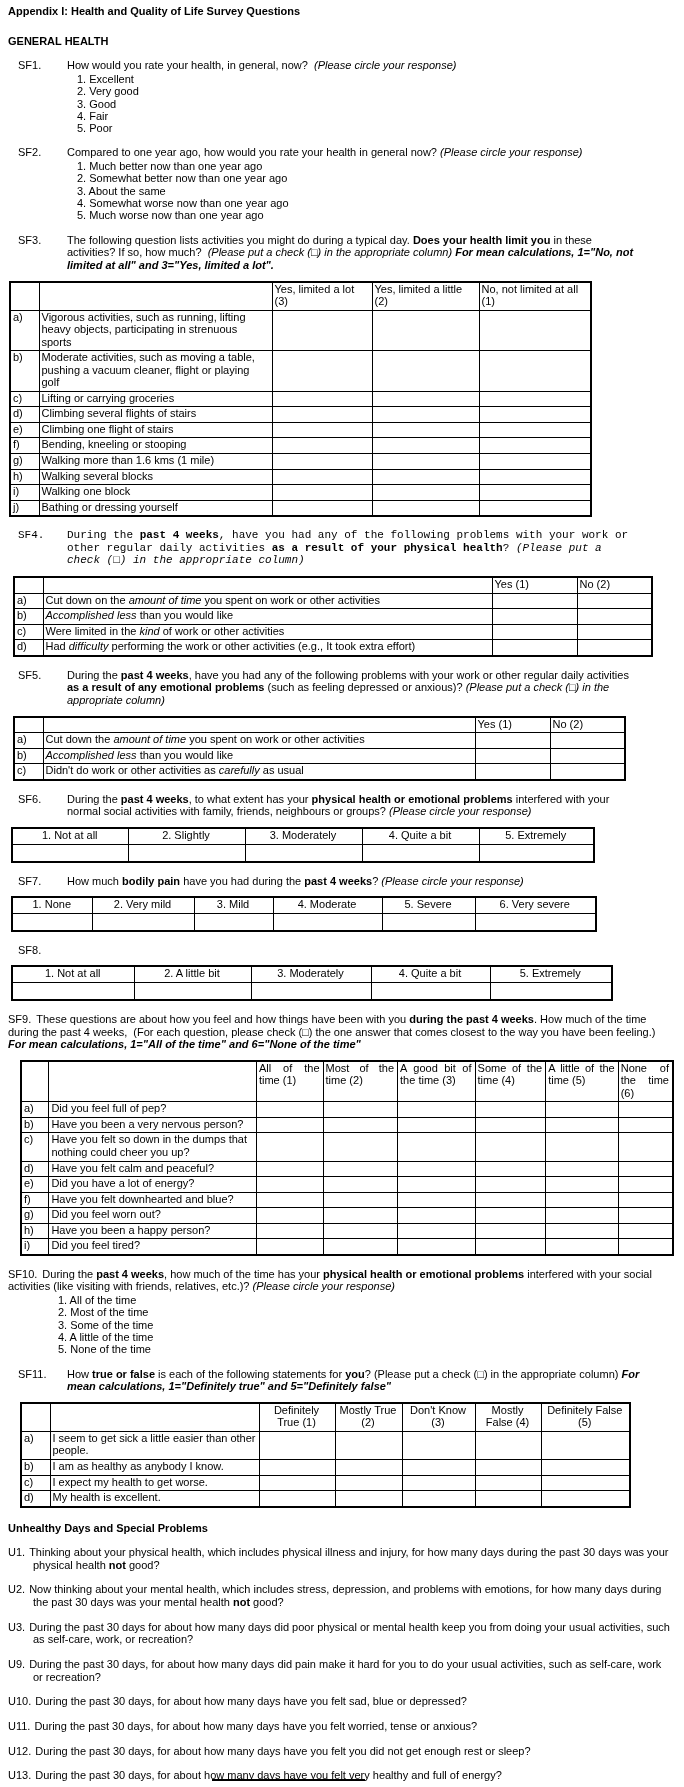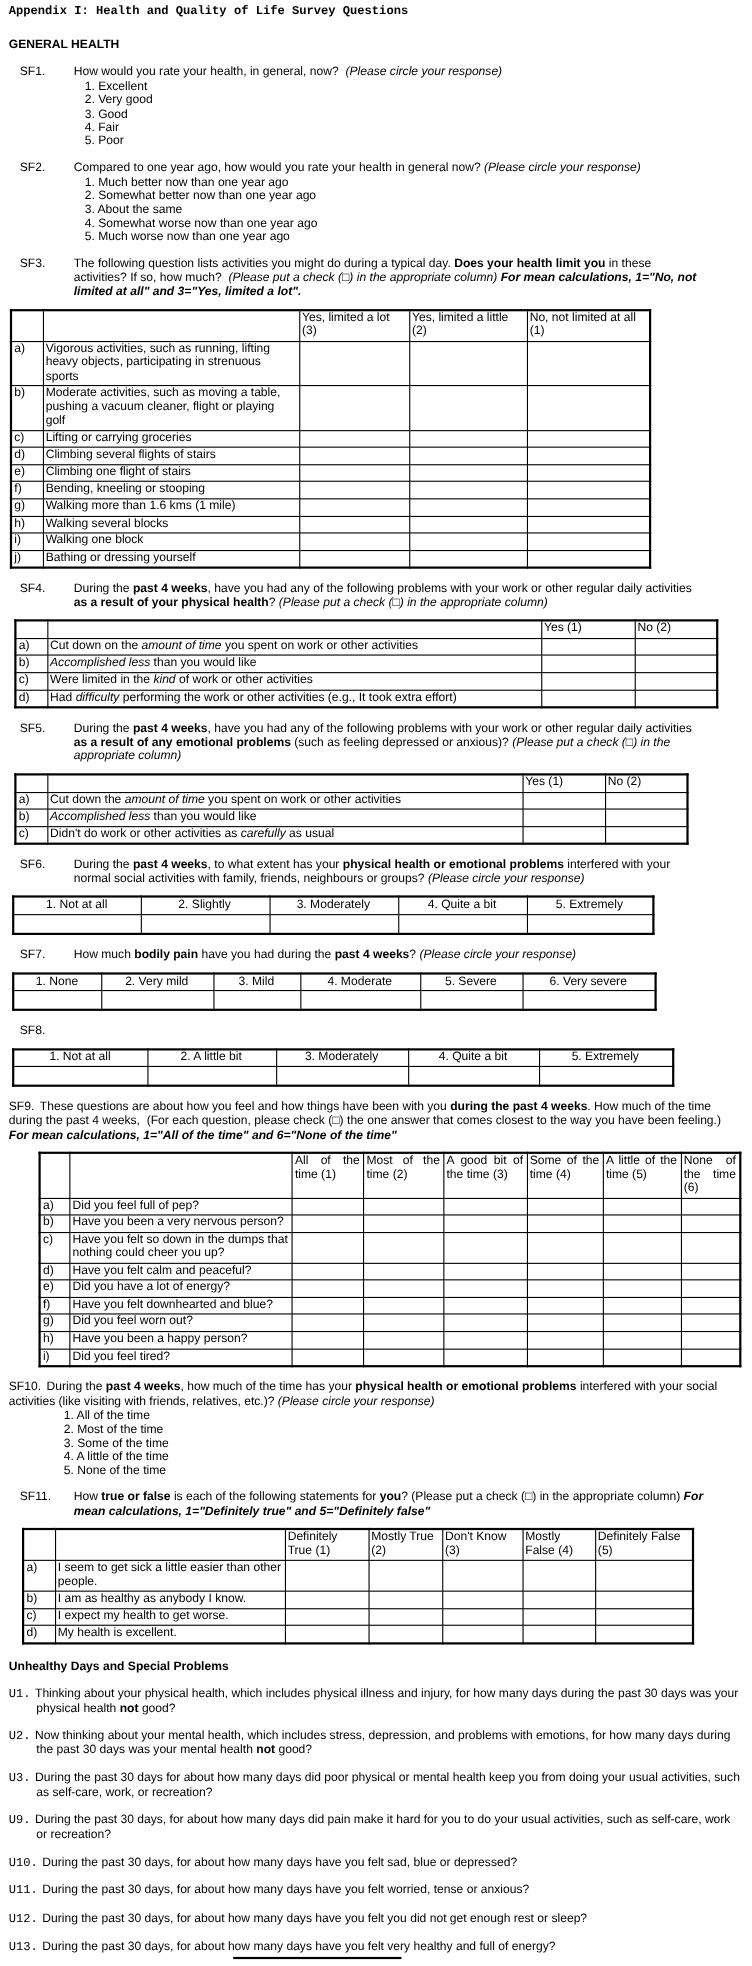--- a/index.html
+++ b/index.html
@@ -1,53 +1,53 @@
 <!DOCTYPE html>
 <html><head>
 <meta charset="utf-8">
 <style>
   html,body{margin:0;padding:0;background:#fff;}
   .page{position:relative;width:684px;height:1787px;box-sizing:border-box;
         padding:5px 10px 0 8px;background:#fff;color:#000;overflow:hidden;
         font-family:"Liberation Sans", sans-serif;font-size:11px;line-height:1.15;}
   .b{font-weight:bold;text-align:center;}
   .i{font-style:italic;}
-  .doc-title{font-weight:bold;margin:0 0 17px 0;font-family:Liberation Mono, monospace;}
+  .doc-title{font-weight:bold;margin:0 0 17px 0;}
   .sec-h{font-weight:bold;margin:0 0 12px 0;}
   
   .q{display:flex;margin:0 0 12px 10px;}
   .q-label{flex:none;width:49px;}
   .q-body{flex:1;max-width:573px;}
   .q-text{margin:0;}
   .opts{margin:1px 0 0 10px;}
   .opt{line-height:1.12;}
   
   .p-full{margin:0 0 10px 0;max-width:666px;}
   .inline-label{margin-right:5px;}
   .opts-deep{margin:1px 0 12px 50px;}
   
   .u-q{margin:0 0 12px 0;padding-left:25px;text-indent:-25px;max-width:668px;}
-  .u-label{margin-right:4px;font-family:Liberation Mono, monospace;}
+  .u-label{margin-right:4px;}
   
   .tbl{border-collapse:collapse;border:2px solid #000;margin:9px 0 12px 0;table-layout:fixed;}
   .tbl th,.tbl td{border:1px solid #000;font-weight:normal;text-align:left;
                   vertical-align:top;padding:0 3px 2px 2px;line-height:1.14;
                   font-size:11px;overflow:hidden;}
   .lc{text-align:center;padding:0 1px;}
   .ctr{text-align:center;}
   .just{text-align:justify;}
   .sf3t{margin-left:1px;padding-left:41px;}
   .sf4t,.sf5t{margin-left:5px;}
   .scalet{margin-left:3px;}
   .scalet td{text-align:center;}
   .blank td{height:14px;}
-  .sf9t{margin-left:27px;}
+  .sf9t{margin-left:12px;}
   .sf9t th{text-align:justify;}
   .sf11t{margin-left:12px;}
-  .sf11t th{}
+  .sf11t th{text-align:center;}
   .footnote-sep{position:absolute;left:212px;top:1779px;width:153px;height:0;
                 border-top:2px solid #000;}
 </style>
 </head>
 <body>
 
 <div class="page">
 
   <div class="doc-title">Appendix I: Health and Quality of Life Survey Questions</div>
   <div class="sec-h">GENERAL HEALTH</div>
@@ -168,21 +168,21 @@
     <tr>
           <td class="lc">j)</td>
           <td>Bathing or dressing yourself</td>
           <td></td>
           <td></td>
           <td></td>
         </tr>
   </tbody>
     </table>
 
-  <div class="q" style="margin-bottom:0;">
+  <div class="q" style="margin-bottom:0;font-family:Liberation Mono, monospace;">
     <div class="q-label">SF4.</div>
     <div class="q-body">
       <p class="q-text"><span>During the </span><span class="b">past 4 weeks</span><span>, have you had any of the following problems with your work or other regular daily activities </span><span class="b">as a result of your physical health</span><span>? </span><span class="i">(Please put a check (□) in the appropriate column)</span></p>
     </div>
   </div>
   <table class="tbl sf4t">
     <colgroup>
         <col style="width:29px">
         <col style="width:449px">
         <col style="width:85px">

